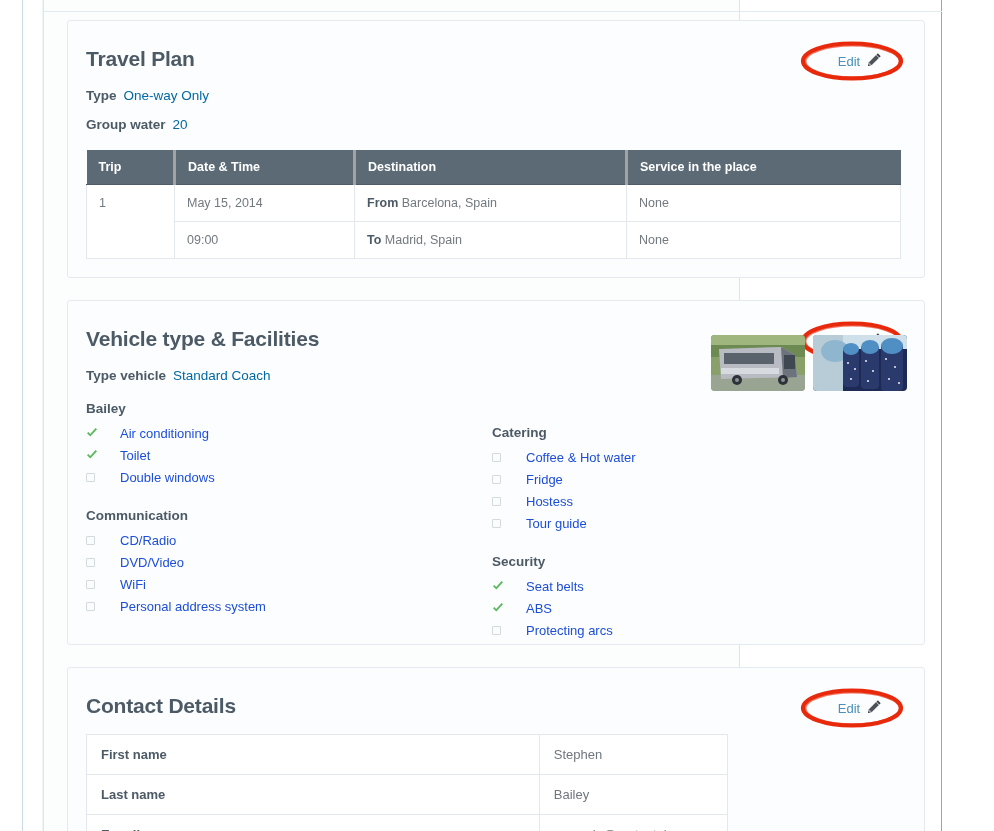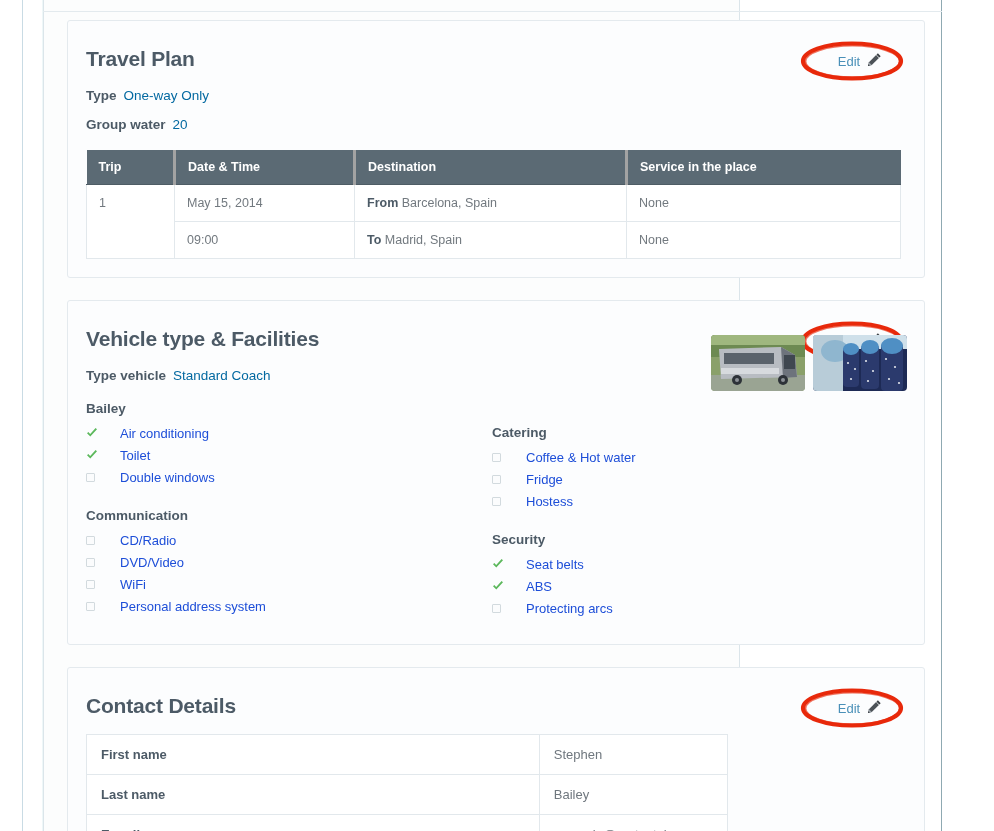--- a/index.html
+++ b/index.html
@@ -383,20 +383,26 @@
                   <span class="box"></span>
                 </span>
               <span>Fridge</span>
             </li>
             <li>
               <span class="mark">
                   <span class="box"></span>
                 </span>
               <span>Hostess</span>
             </li>
+            <li>
+              <span class="mark">
+                  <span class="box"></span>
+                </span>
+              <span>Tour guide</span>
+            </li>
           </ul>
 
           <h3 class="grp-title spaced">Security</h3>
           <ul class="facs">
             <li>
               <span class="mark">
                 <svg width="12" height="12" viewBox="0 0 12 12">
                     <path d="M1 6.3 L4.3 9.6 L11 2.2 L9.6 1 L4.2 6.9 L2.3 5.1 Z" fill="#5cb85c"></path>
                   </svg>
               </span>

